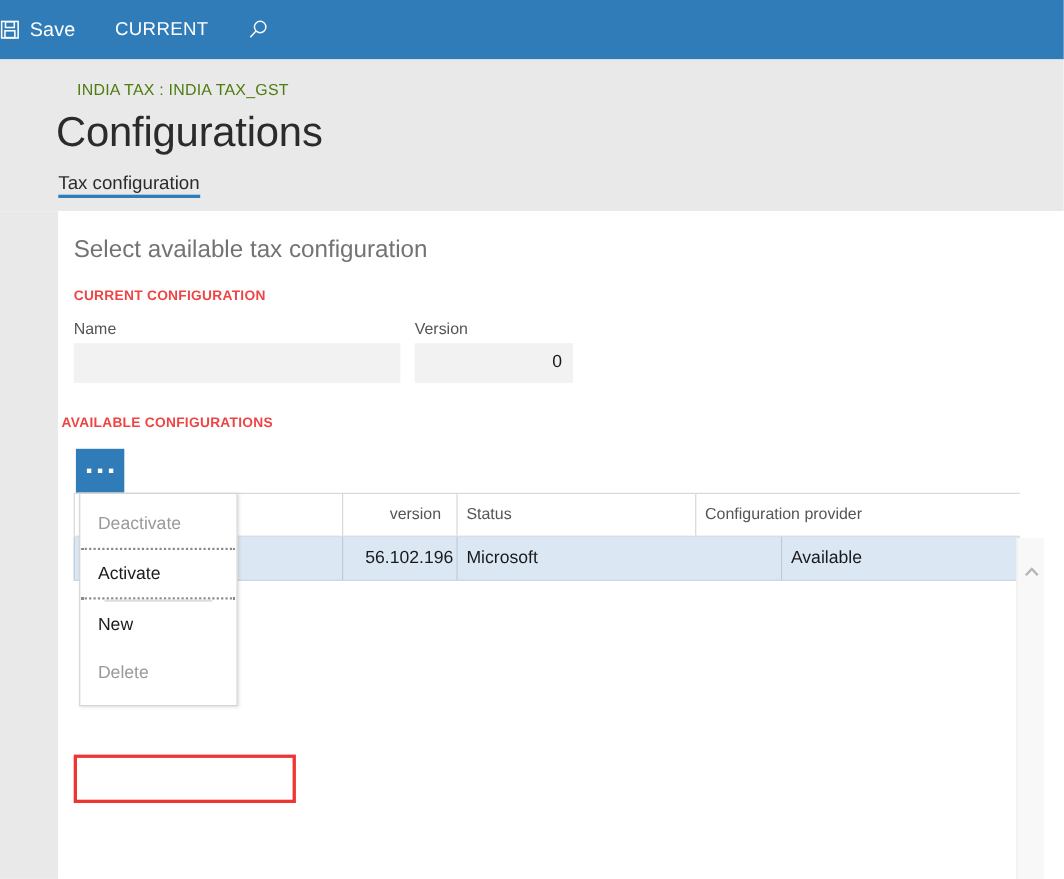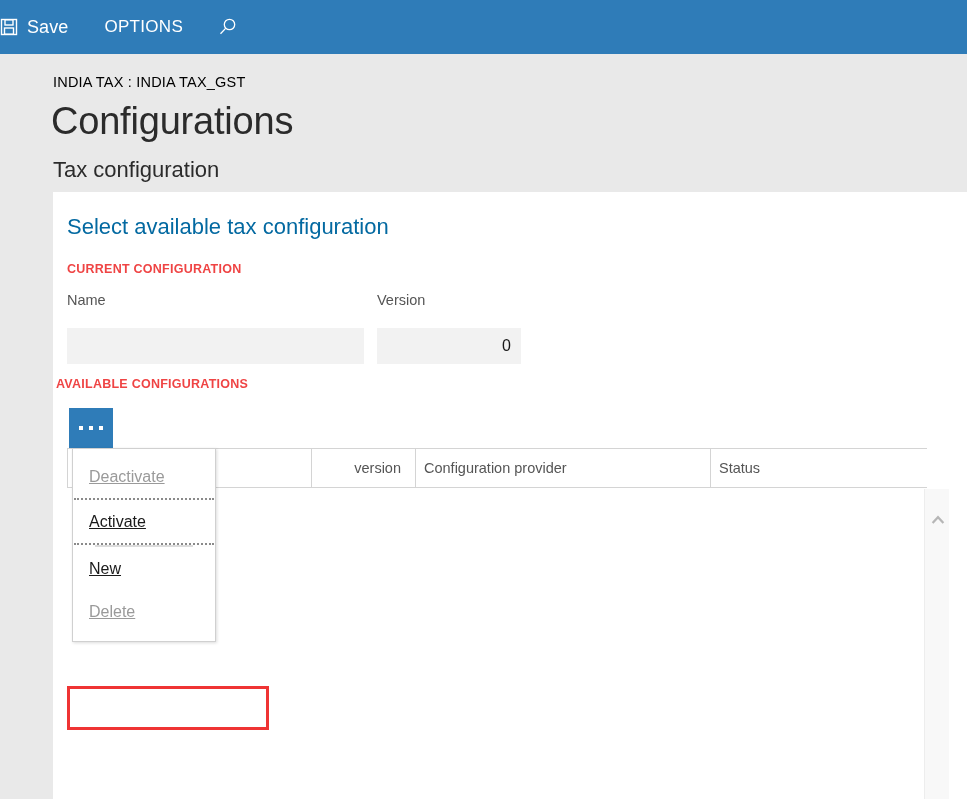--- a/index.html
+++ b/index.html
@@ -38,44 +38,44 @@
 
   
   .header-band {
     position: absolute;
     left: 0; top: 54px;
     width: 967px; height: 138px;
     background: #e9e9e9;
   }
   .breadcrumb {
     position: absolute;
-    left: 53px; top: 20px;
+    left: 70px; top: 20px;
     font-size: 14.5px;
-    color: #000000;
+    color: #4d7c0f;
     letter-spacing: .2px;
     white-space: nowrap;
   }
   .page-title {
     position: absolute;
     left: 51px; top: 46px;
     font-size: 38px;
     font-weight: 300;
     color: #2b2b2b;
     letter-spacing: -.2px;
     white-space: nowrap;
   }
   .tabstrip {
     position: absolute;
     left: 53px; top: 103px;
     display: flex;
   }
   .tab {
-    font-size: 22px;
+    font-size: 17px;
     color: #2b2b2b;
-    padding-bottom: 10px;
+    padding-bottom: 0;
     border-bottom: 3px solid transparent;
     cursor: default;
     white-space: nowrap;
   }
   .tab.active { border-bottom-color: #2f7cb8; }
 
   
   .left-gutter {
     position: absolute;
     left: 0; top: 192px;
@@ -89,21 +89,21 @@
     left: 53px; top: 192px;
     width: 914px; height: 607px;
     background: #ffffff;
   }
 
   .section-title {
     position: absolute;
     left: 14px; top: 22px;
     font-size: 22px;
     font-weight: 300;
-    color: #0369a1;
+    color: #737373;
     white-space: nowrap;
     text-align: center;
   }
 
   .group-label {
     position: absolute;
     font-size: 12.5px;
     font-weight: bold;
     color: #ef4444;
     letter-spacing: .25px;
@@ -111,21 +111,21 @@
   }
   .group-current { left: 14px; top: 70px; }
   .group-available { left: 3px; top: 185px; }
 
   .field {
     position: absolute;
   }
   .field-label {
     font-size: 14.5px;
     color: #555555;
-    margin-bottom: 20px;
+    margin-bottom: 4px;
     white-space: nowrap;
   }
   .field-input {
     height: 36px;
     background: #f2f2f2;
     border: none;
     outline: none;
     font-family: "Liberation Sans", sans-serif;
     font-size: 16px;
     color: #1a1a1a;
@@ -238,21 +238,20 @@
   .ctx-item {
     height: 43px;
     display: flex;
     align-items: center;
     padding-left: 16px;
     font-size: 16px;
     color: #9a9a9a;
     cursor: default;
     white-space: nowrap;
     position: relative;
-    text-decoration: underline;
   }
   .ctx-item.enabled { color: #1a1a1a; }
   .ctx-sep-dotted {
     height: 0;
     border-top: 2px dotted #8a8a8a;
     margin: 0 1px;
   }
   .ctx-sep-solid {
     height: 0;
     border-top: 2px solid #dcdcdc;
@@ -279,21 +278,21 @@
       <svg class="icon-svg" width="18" height="18" viewBox="0 0 18 18" aria-hidden="true">
         <rect x="1.5" y="1.5" width="15" height="15" fill="none" stroke="#ffffff" stroke-width="1.4"></rect>
         <rect x="5" y="1.8" width="8" height="5.2" fill="none" stroke="#ffffff" stroke-width="1.4"></rect>
         <rect x="4.5" y="10" width="9" height="6.2" fill="none" stroke="#ffffff" stroke-width="1.4"></rect>
       </svg>
     </span>
     <span class="save-label">Save</span>
   </div>
 
   <div class="topbar-item options-btn">
-    <span class="options-label">OPTIONS</span>
+    <span class="options-label">CURRENT</span>
   </div>
 
   <div class="topbar-item search-btn">
     <span class="icon">
       <svg class="icon-svg" width="22" height="22" viewBox="0 0 22 22" aria-hidden="true">
         <circle cx="12.5" cy="8.5" r="5.2" fill="none" stroke="#ffffff" stroke-width="1.3"></circle>
         <line x1="8.6" y1="12.4" x2="3.5" y2="17.8" stroke="#ffffff" stroke-width="1.3"></line>
       </svg>
     </span>
   </div>
@@ -333,22 +332,28 @@
       <i></i>
         <i></i>
         <i></i>
     </span>
   </button>
 
   <div class="grid">
     <div class="grid-head">
       <div class="cell col-name"></div>
       <div class="cell col-version">version</div>
+      <div class="cell col-status">Status</div>
       <div class="cell col-provider">Configuration provider</div>
-      <div class="cell col-status">Status</div>
+    </div>
+    <div class="grid-row">
+      <div class="cell col-name">ST)</div>
+      <div class="cell col-version version-link">56.102.196</div>
+      <div class="cell col-provider">Microsoft</div>
+      <div class="cell col-status">Available</div>
     </div>
   </div>
 
   <div class="vscroll">
     <div class="arrow arrow-up">
       <svg width="14" height="10" viewBox="0 0 14 10" aria-hidden="true">
         <polyline points="1.6,8 7,2.2 12.4,8" fill="none" stroke="#b6b6b6" stroke-width="2.2"></polyline>
       </svg>
     </div>
 

